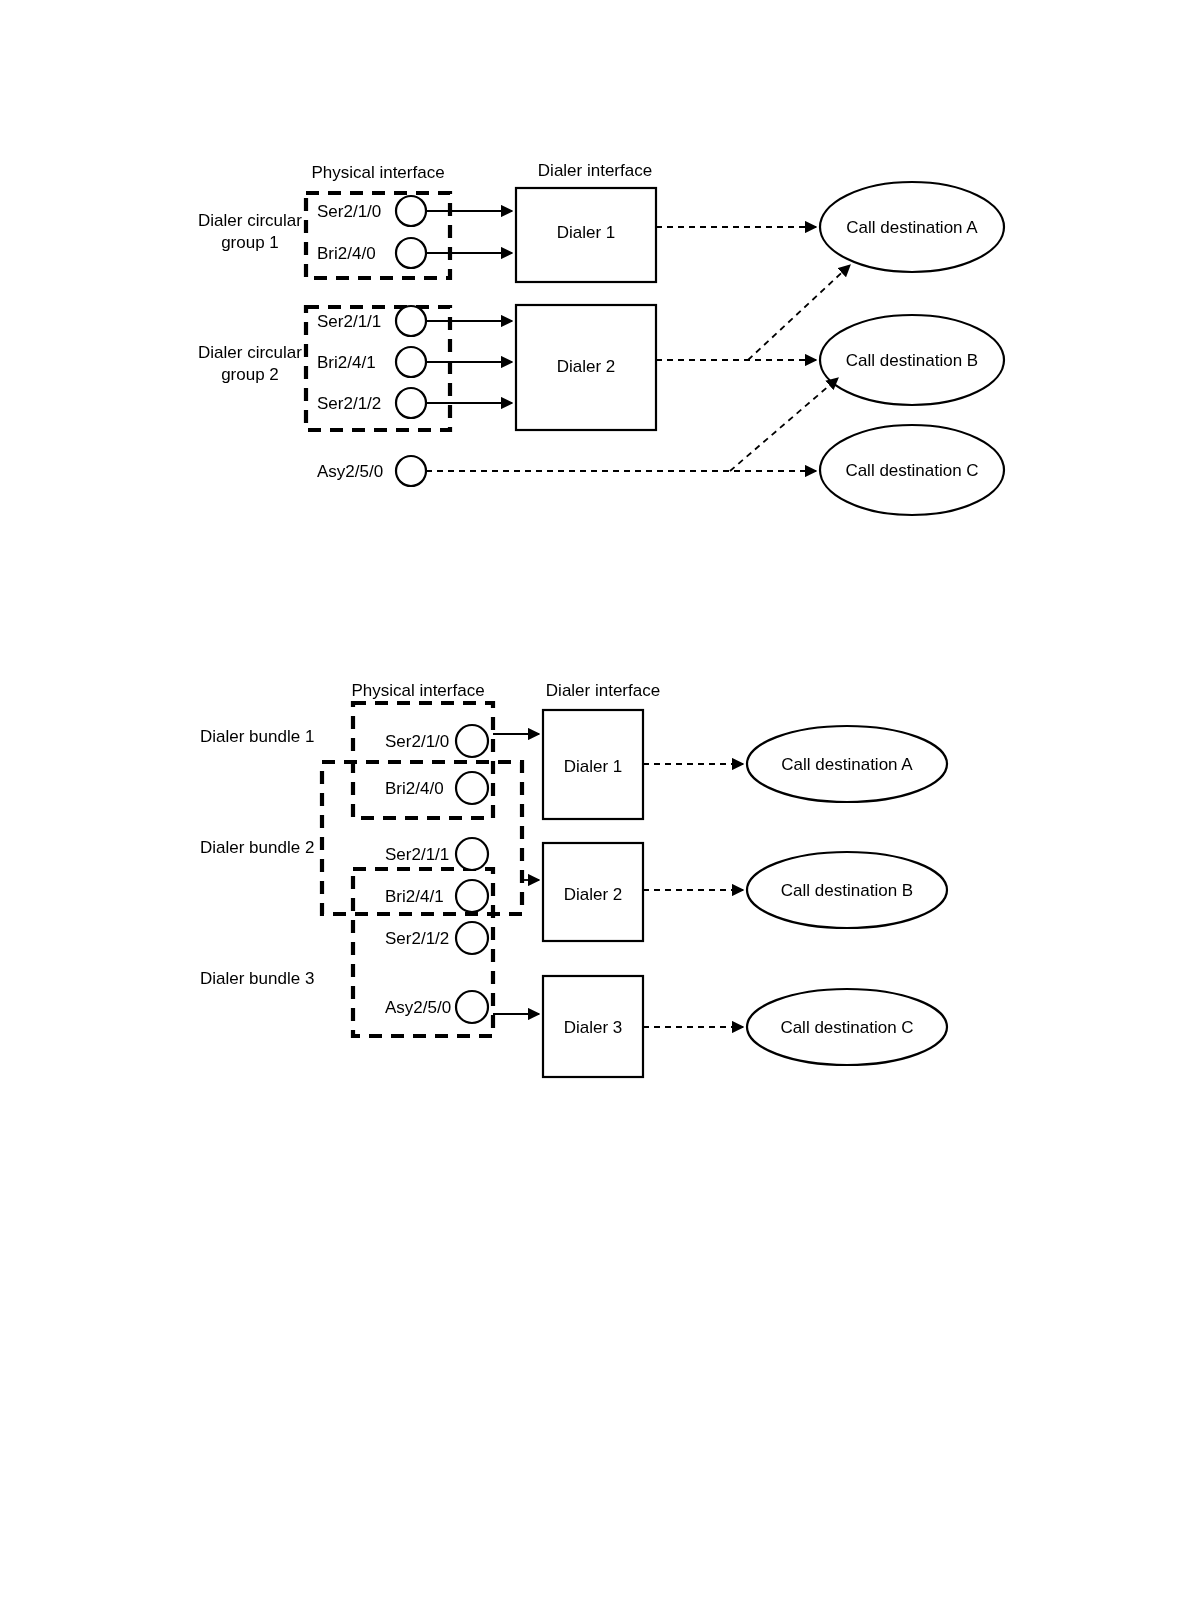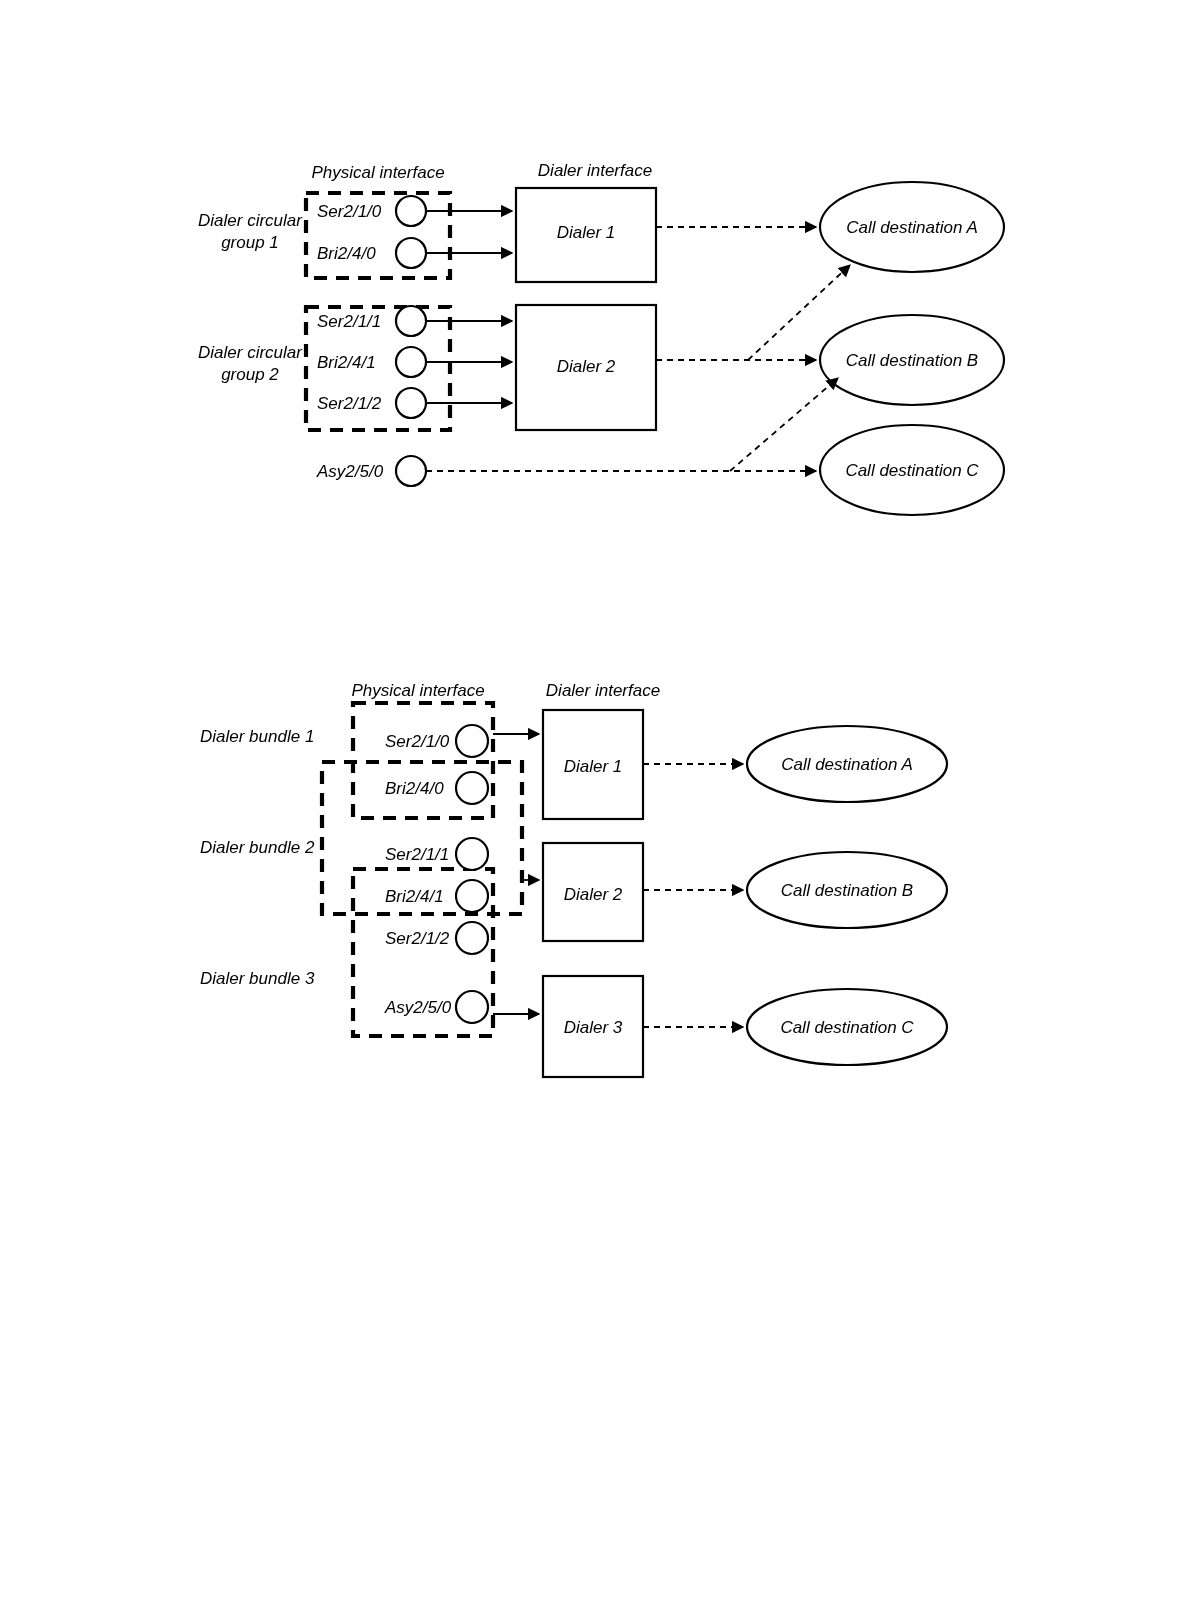--- a/index.html
+++ b/index.html
@@ -11,21 +11,20 @@
     width: 1190px;
     height: 1616px;
     font-family: "Liberation Sans", sans-serif;
     color: #000000;
     overflow: hidden;
   }
   #canvas {
     position: relative;
     width: 1190px;
     height: 1616px;
-    font-style: italic;
   }
   svg.diagram-layer {
     position: absolute;
     top: 0;
     left: 0;
     width: 1190px;
     height: 1616px;
   }
   text {
     font-family: "Liberation Sans", sans-serif;

